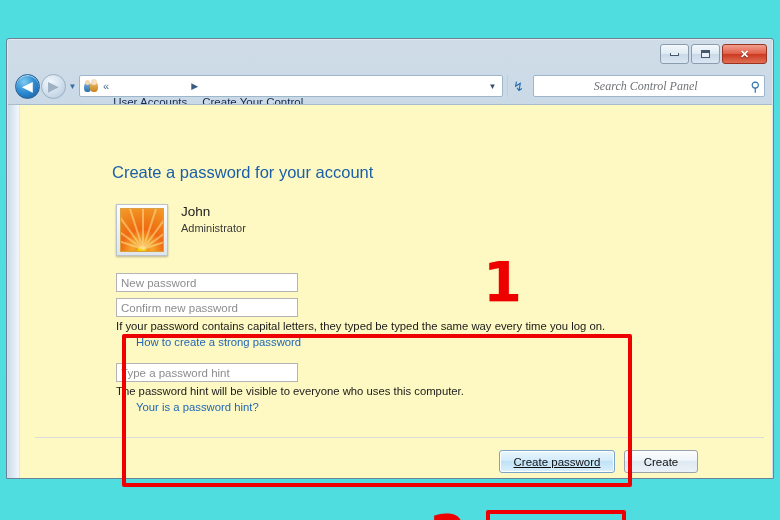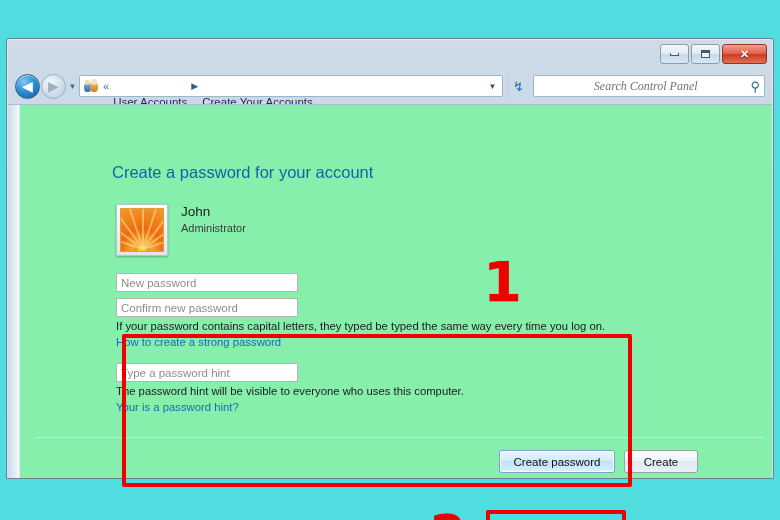--- a/index.html
+++ b/index.html
@@ -198,21 +198,21 @@
   }
   .leftrail {
     width: 12px;
     background: linear-gradient(to right, #ccdcea 0%, #e2ecf5 60%, #f4f8fb 100%);
     border-right: 1px solid #dfe8f0;
     flex: 0 0 auto;
   }
   .pane {
     flex: 1;
     position: relative;
-    background: #86efac;
+    background: #fef9c3;
   }
 
   .page-title {
     position: absolute;
     left: 92px; top: 58px;
     font-size: 16.5px;
     color: #1a5fa8;
     white-space: nowrap;
   }
 
@@ -273,20 +273,21 @@
     margin-top: 3px;
     white-space: nowrap;
   }
   .bluelink {
     font-size: 11.3px;
     color: #1f66b5;
     display: inline-block;
     margin-top: 1px;
     cursor: pointer;
     white-space: nowrap;
+    margin-left: 20px;
   }
   .hintgap { height: 13px; }
 
   
   .divider {
     position: absolute;
     left: 15px; right: 8px;
     top: 332px;
     height: 1px;
     background: #dcdcdc;
@@ -310,20 +311,21 @@
     background: linear-gradient(to bottom, #fbfdfe 0%, #eef4f9 45%, #dfe9f2 50%, #ebf2f8 100%);
     cursor: pointer;
     display: flex; align-items: center; justify-content: center;
     font-family: "Liberation Sans", sans-serif;
   }
   .btn.primary {
     min-width: 116px;
     border: 1px solid #7ba4c9;
     background: linear-gradient(to bottom, #eaf6fd 0%, #d3ecfa 45%, #bfe2f7 50%, #dcf0fc 100%);
     box-shadow: 0 0 0 1px #fff inset;
+    text-decoration: underline;
   }
 
   
   .annot-box {
     position: absolute;
     border: 4px solid #ee0000;
     border-radius: 2px;
     pointer-events: none;
   }
   #box1 { left: 102px; top: 229px; width: 510px; height: 153px; }
@@ -374,21 +376,21 @@
       <span class="ab-icon">
         <span class="p1"></span>
           <span class="p2"></span>
         <span class="h1"></span>
           <span class="h2"></span>
       </span>
       <span class="crumbs">
         <span class="crumb-chevs">«</span>
         <span class="crumb link">User Accounts</span>
         <span class="crumb-sep">▶</span>
-        <span class="crumb">Create Your Accounts</span>
+        <span class="crumb">Create Your Control</span>
       </span>
       <span class="ab-drop">
         <span>▼</span>
       </span>
     </div>
 
     <div class="refreshbtn">
       <span>↯</span>
     </div>
 

